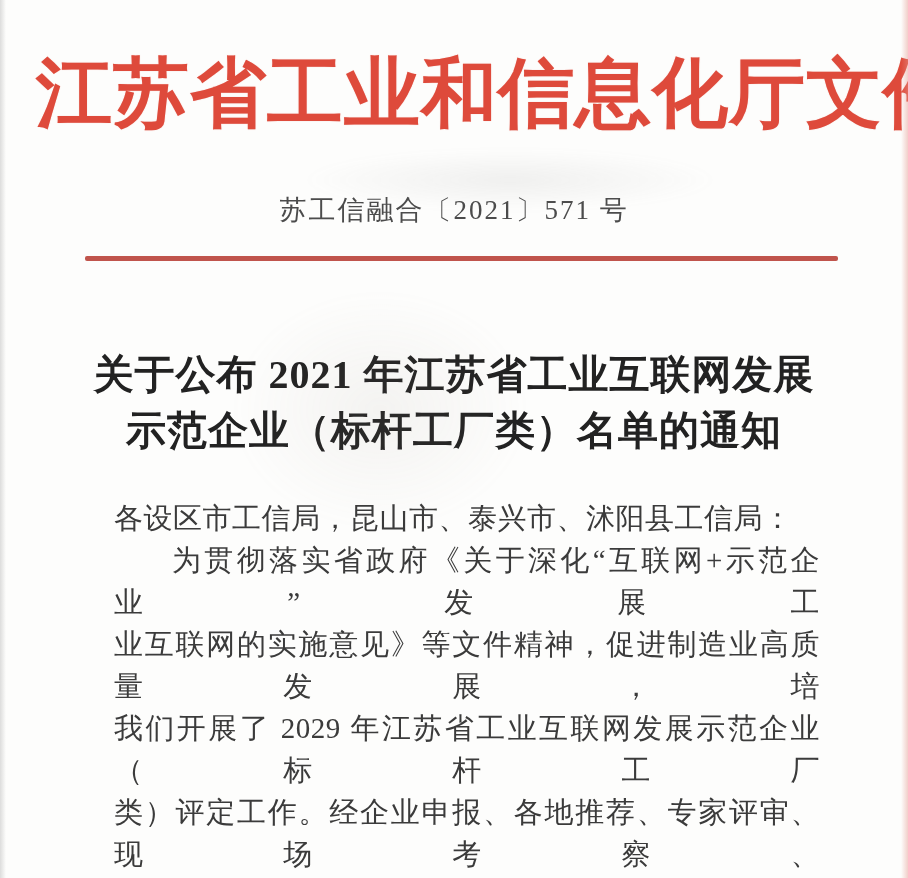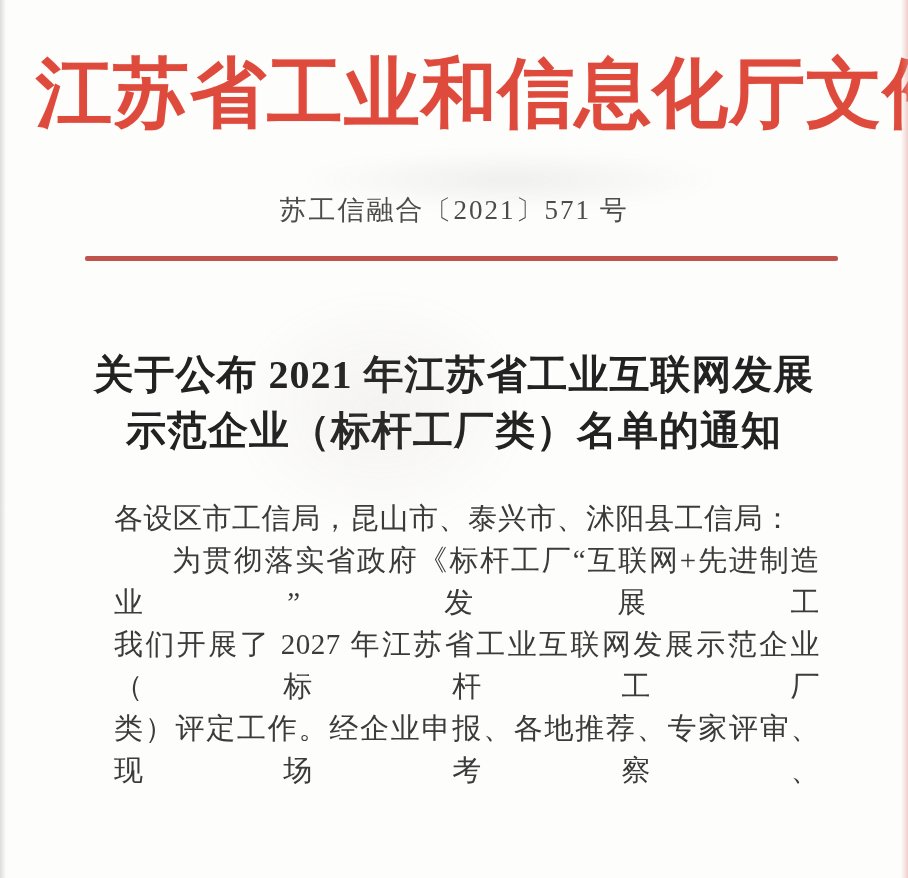--- a/index.html
+++ b/index.html
@@ -108,18 +108,19 @@
 
   <div class="red-rule"></div>
 
   <div class="main-title">
     <div>关于公布 2021 年江苏省工业互联网发展</div>
     <div>示范企业（标杆工厂类）名单的通知</div>
   </div>
 
   <div class="body-text">
     <div class="body-line">各设区市工信局，昆山市、泰兴市、沭阳县工信局：</div>
-    <div class="body-line justified indent">为贯彻落实省政府《标杆工厂“互联网+先进制造业”发展工</div>
-    <div class="body-line justified">我们开展了 2027 年江苏省工业互联网发展示范企业（标杆工厂</div>
+    <div class="body-line justified indent">为贯彻落实省政府《关于深化“互联网+示范企业”发展工</div>
+    <div class="body-line justified">业互联网的实施意见》等文件精神，促进制造业高质量发展，培</div>
+    <div class="body-line justified">我们开展了 2029 年江苏省工业互联网发展示范企业（标杆工厂</div>
     <div class="body-line justified">类）评定工作。经企业申报、各地推荐、专家评审、现场考察、</div>
 
   </div>
 </div>
 
 </body></html>

